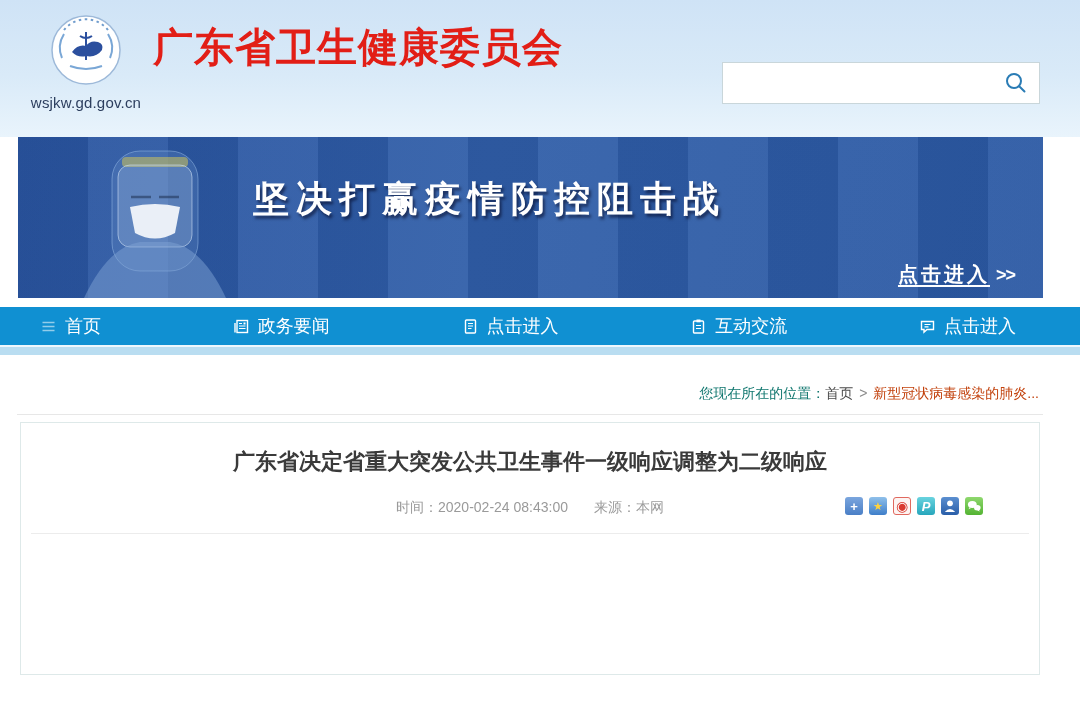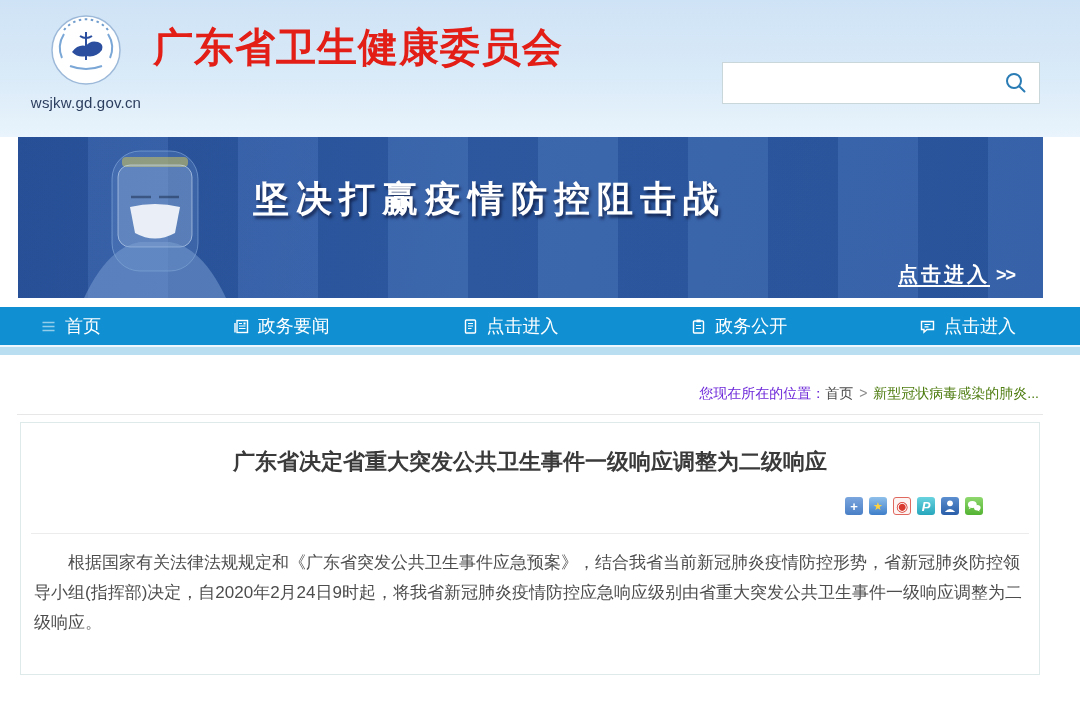--- a/index.html
+++ b/index.html
@@ -42,24 +42,24 @@
     display:flex; align-items:center; justify-content:space-between; padding:0 64px 0 40px; }
   .nav-item{ display:flex; align-items:center; gap:8px; color:#ffffff; font-size:18px;
     text-decoration:none; cursor:pointer; white-space:nowrap; }
   .nav-icon{ display:inline-flex; }
   .sub-strip{ width:1080px; height:10px; background:#b9ddf1; border-top:2px solid #eef7fd; }
 
   
   .content{ margin:0 37px 0 17px; width:1026px; background:#ffffff; }
   .breadcrumb-row{ height:60px; text-align:right; padding:30px 4px 0 0; font-size:14px;
     border-bottom:1px solid #e7e7e7; }
-  .bc-label{ color:#6d28d9; }
+  .bc-label{ color:#0f766e; }
   .bc-home{ color:#4a4a4a; text-decoration:none; cursor:pointer; }
   .bc-sep{ color:#8a8a8a; margin:0 6px; }
-  .bc-current{ color:#4d7c0f;margin-top:44px; }
+  .bc-current{ color:#c2410c;margin-top:44px; }
 
   .article-box{ margin:7px 3px 0 3px; border:1px solid #dee9e9; min-height:253px; }
   .article-title{ margin-top:24px; text-align:center; font-size:22px; font-weight:bold; color:#3a3a3a; }
   .meta-row{ position:relative; margin-top:22px; height:22px; }
   .meta-center{ text-align:center; font-size:14px; color:#9a9a9a; }
   .meta-center .sp{ display:inline-block; width:26px; }
   .share-bar{ position:absolute; right:56px; top:-2px; display:flex; gap:6px; }
   .share-ico{ width:18px; height:18px; border-radius:3px; display:inline-flex; align-items:center;
     justify-content:center; cursor:pointer; font-size:13px; font-weight:bold; color:#fff; line-height:1; }
   .si-plus{ background:linear-gradient(180deg,#7ba6de,#4a7fc6); }
@@ -150,21 +150,21 @@
     <span>点击进入</span>
   </a>
   <a class="nav-item">
     <span class="nav-icon">
       <svg width="17" height="17" viewBox="0 0 17 17">
         <rect x="3.5" y="3" width="10" height="12" rx="1" fill="none" stroke="#fff" stroke-width="1.4"></rect>
         <rect x="6.5" y="1.5" width="4" height="2.8" fill="#fff"></rect>
         <path d="M6 7.5h5M6 10.5h5" stroke="#fff" stroke-width="1.2"></path>
       </svg>
     </span>
-    <span>政务公开</span>
+    <span>互动交流</span>
   </a>
   <a class="nav-item">
     <span class="nav-icon">
       <svg width="17" height="17" viewBox="0 0 17 17">
         <path d="M2.5 3.5h12v8h-6.5l-3 2.7v-2.7h-2.5z" fill="none" stroke="#fff" stroke-width="1.4"></path>
         <path d="M5.5 6.5h6M5.5 8.8h4" stroke="#fff" stroke-width="1.2"></path>
       </svg>
     </span>
     <span>点击进入</span>
   </a>
@@ -174,20 +174,23 @@
 <div class="content">
 
   <div class="breadcrumb-row">
     <span class="bc-label">您现在所在的位置：</span><a class="bc-home">首页</a><span class="bc-sep">&gt;</span><span class="bc-current">新型冠状病毒感染的肺炎...</span>
   </div>
 
   <div class="article-box">
     <h2 class="article-title">广东省决定省重大突发公共卫生事件一级响应调整为二级响应</h2>
 
     <div class="meta-row">
+      <div class="meta-center">
+        <span>时间：</span><span>2020-02-24 08:43:00</span><span class="sp"></span><span>来源：</span><span>本网</span>
+      </div>
       <div class="share-bar">
         <span class="share-ico si-plus">+</span>
         <span class="share-ico si-star">★</span>
         <span class="share-ico si-weibo">◉</span>
         <span class="share-ico si-tqq">P</span>
         <span class="share-ico si-renren">
           <svg width="18" height="18" viewBox="0 0 18 18">
             <circle cx="9" cy="6.3" r="2.9" fill="#fff"></circle>
             <path d="M3.8 15 Q9 9 14.2 15 Z" fill="#fff"></path>
           </svg>
@@ -199,17 +202,16 @@
             <ellipse cx="12.3" cy="10.8" rx="3.3" ry="2.7" fill="#fff"></ellipse>
             <path d="M13.8 12.8 L14.8 14.4 L12.3 13.4" fill="#fff"></path>
           </svg>
         </span>
       </div>
     </div>
 
     <div class="article-divider"></div>
 
     <div class="article-body">
-      <p>根据国家有关法律法规规定和《广东省突发公共卫生事件应急预案》，结合我省当前新冠肺炎疫情防控形势，省新冠肺炎防控领导小组(指挥部)决定，自2020年2月24日9时起，将我省新冠肺炎疫情防控应急响应级别由省重大突发公共卫生事件一级响应调整为二级响应。</p>
     </div>
   </div>
 
 </div>
 
 </body></html>

